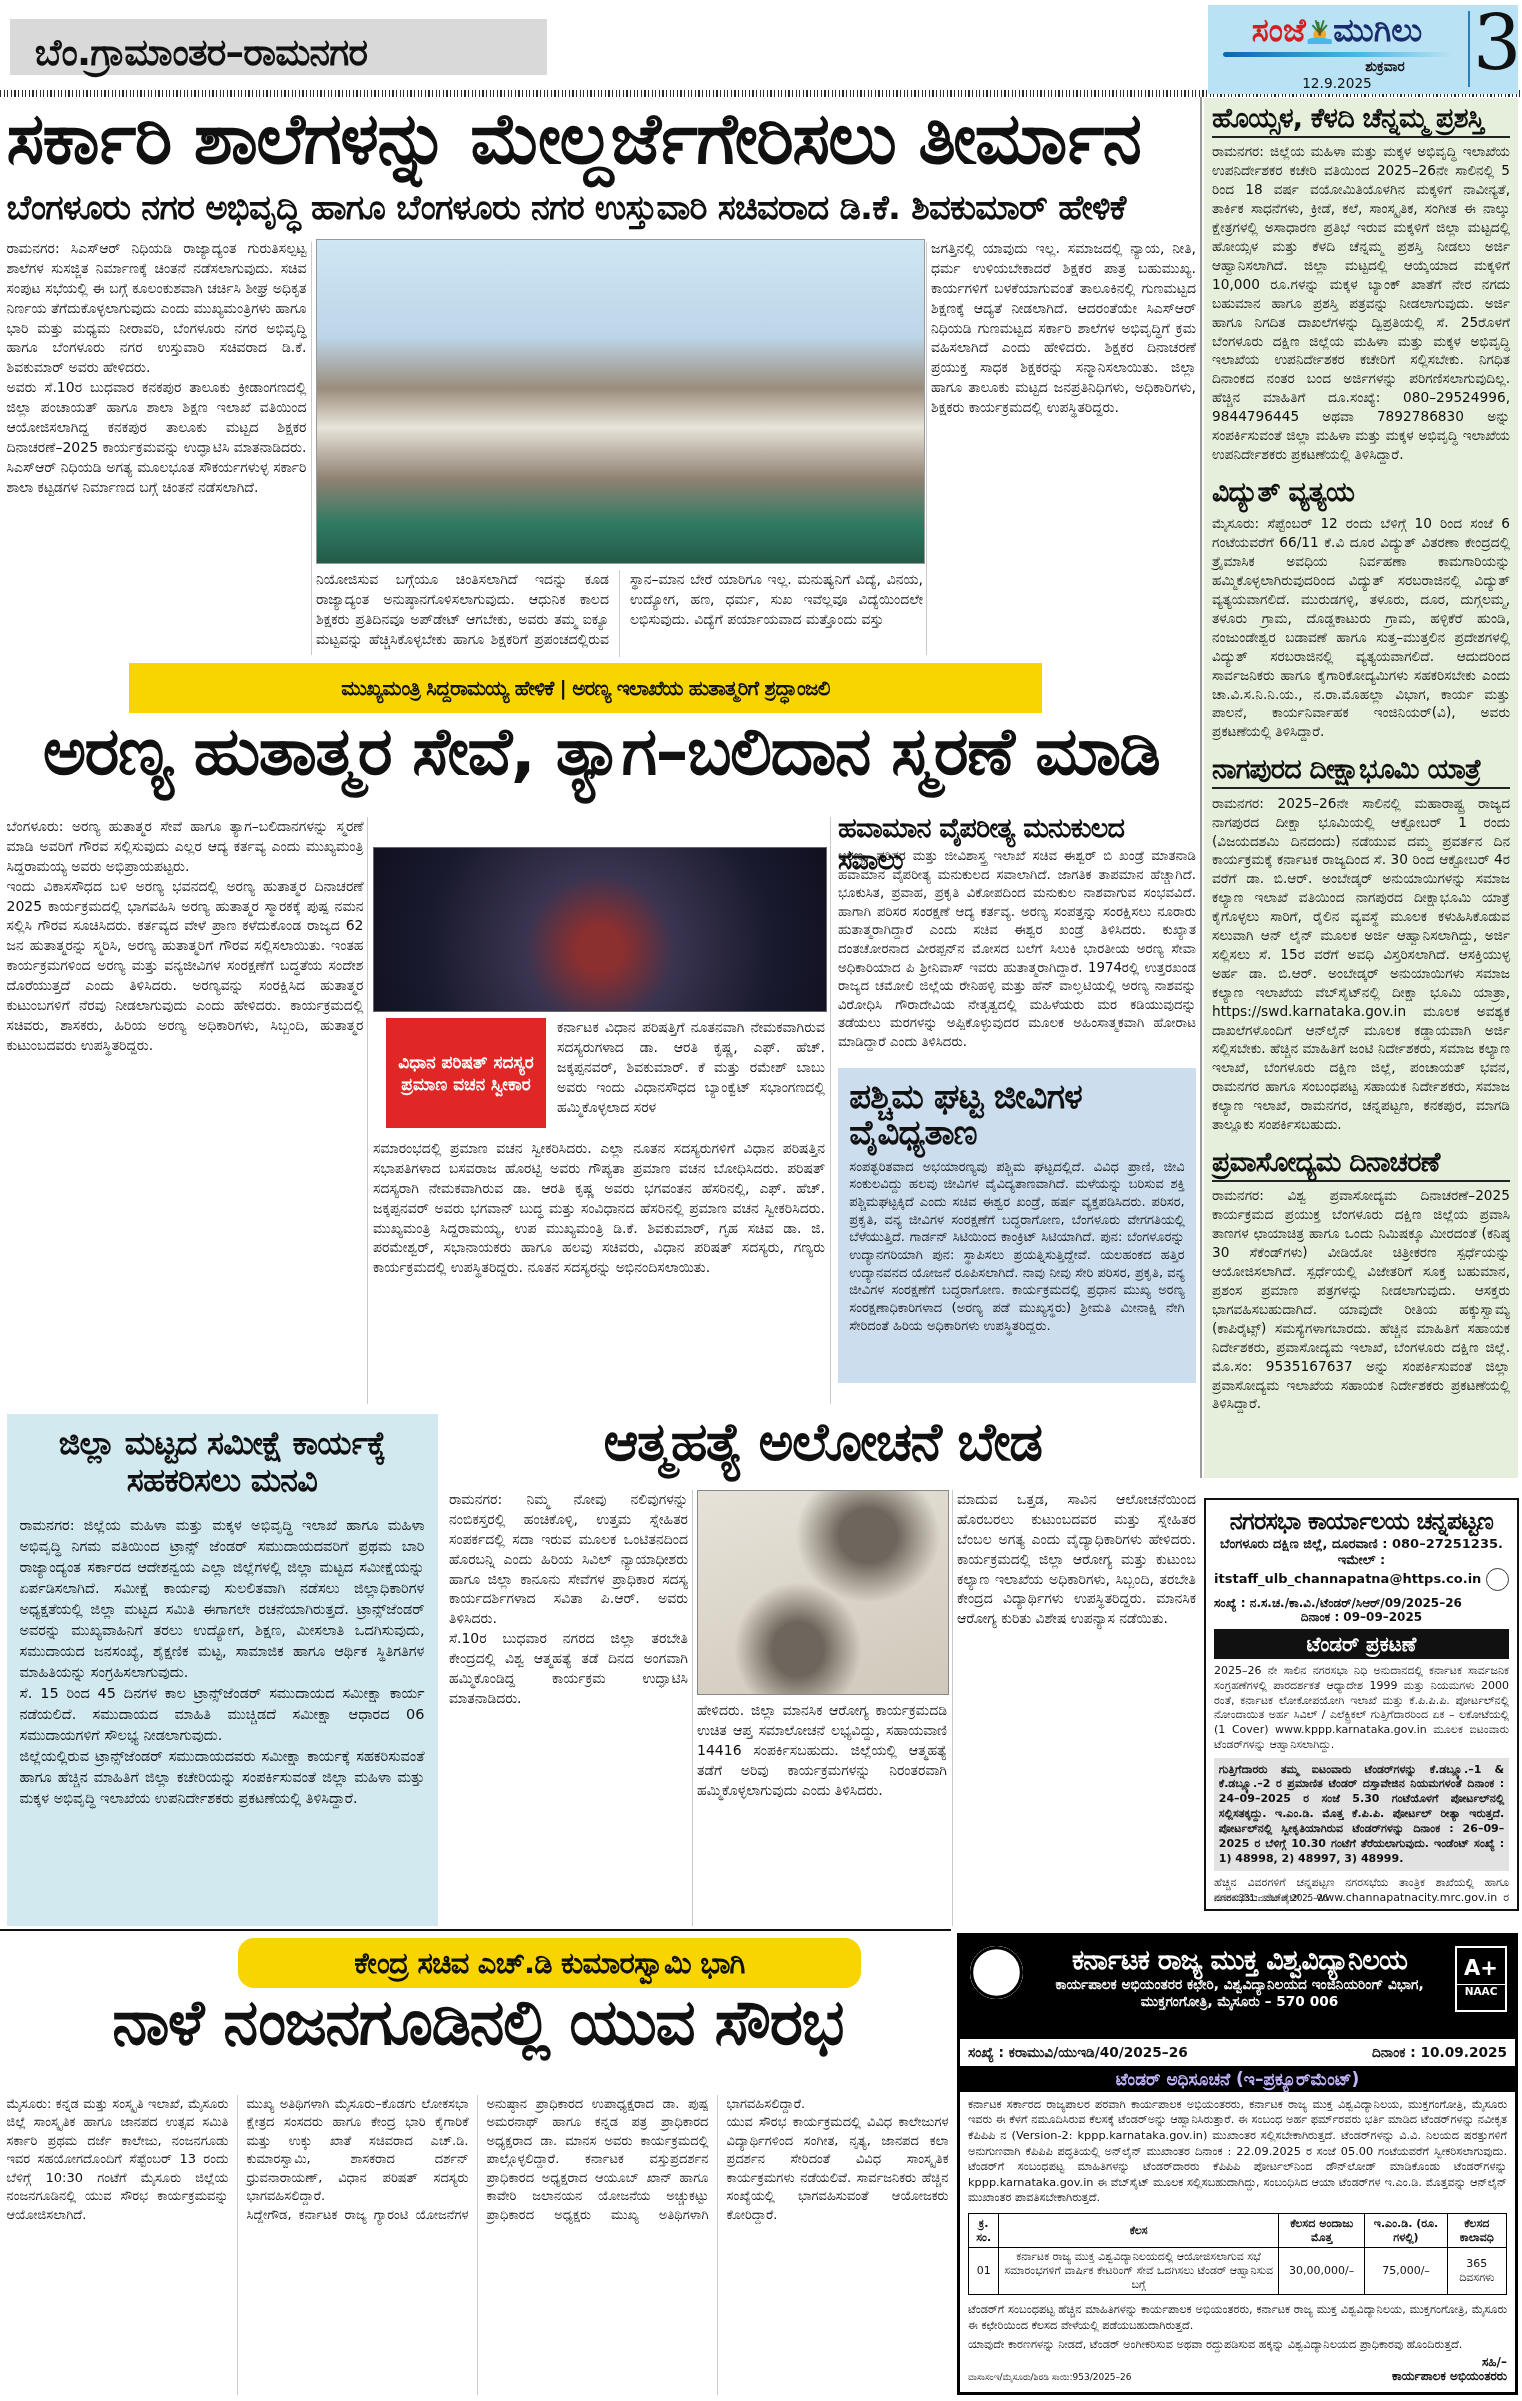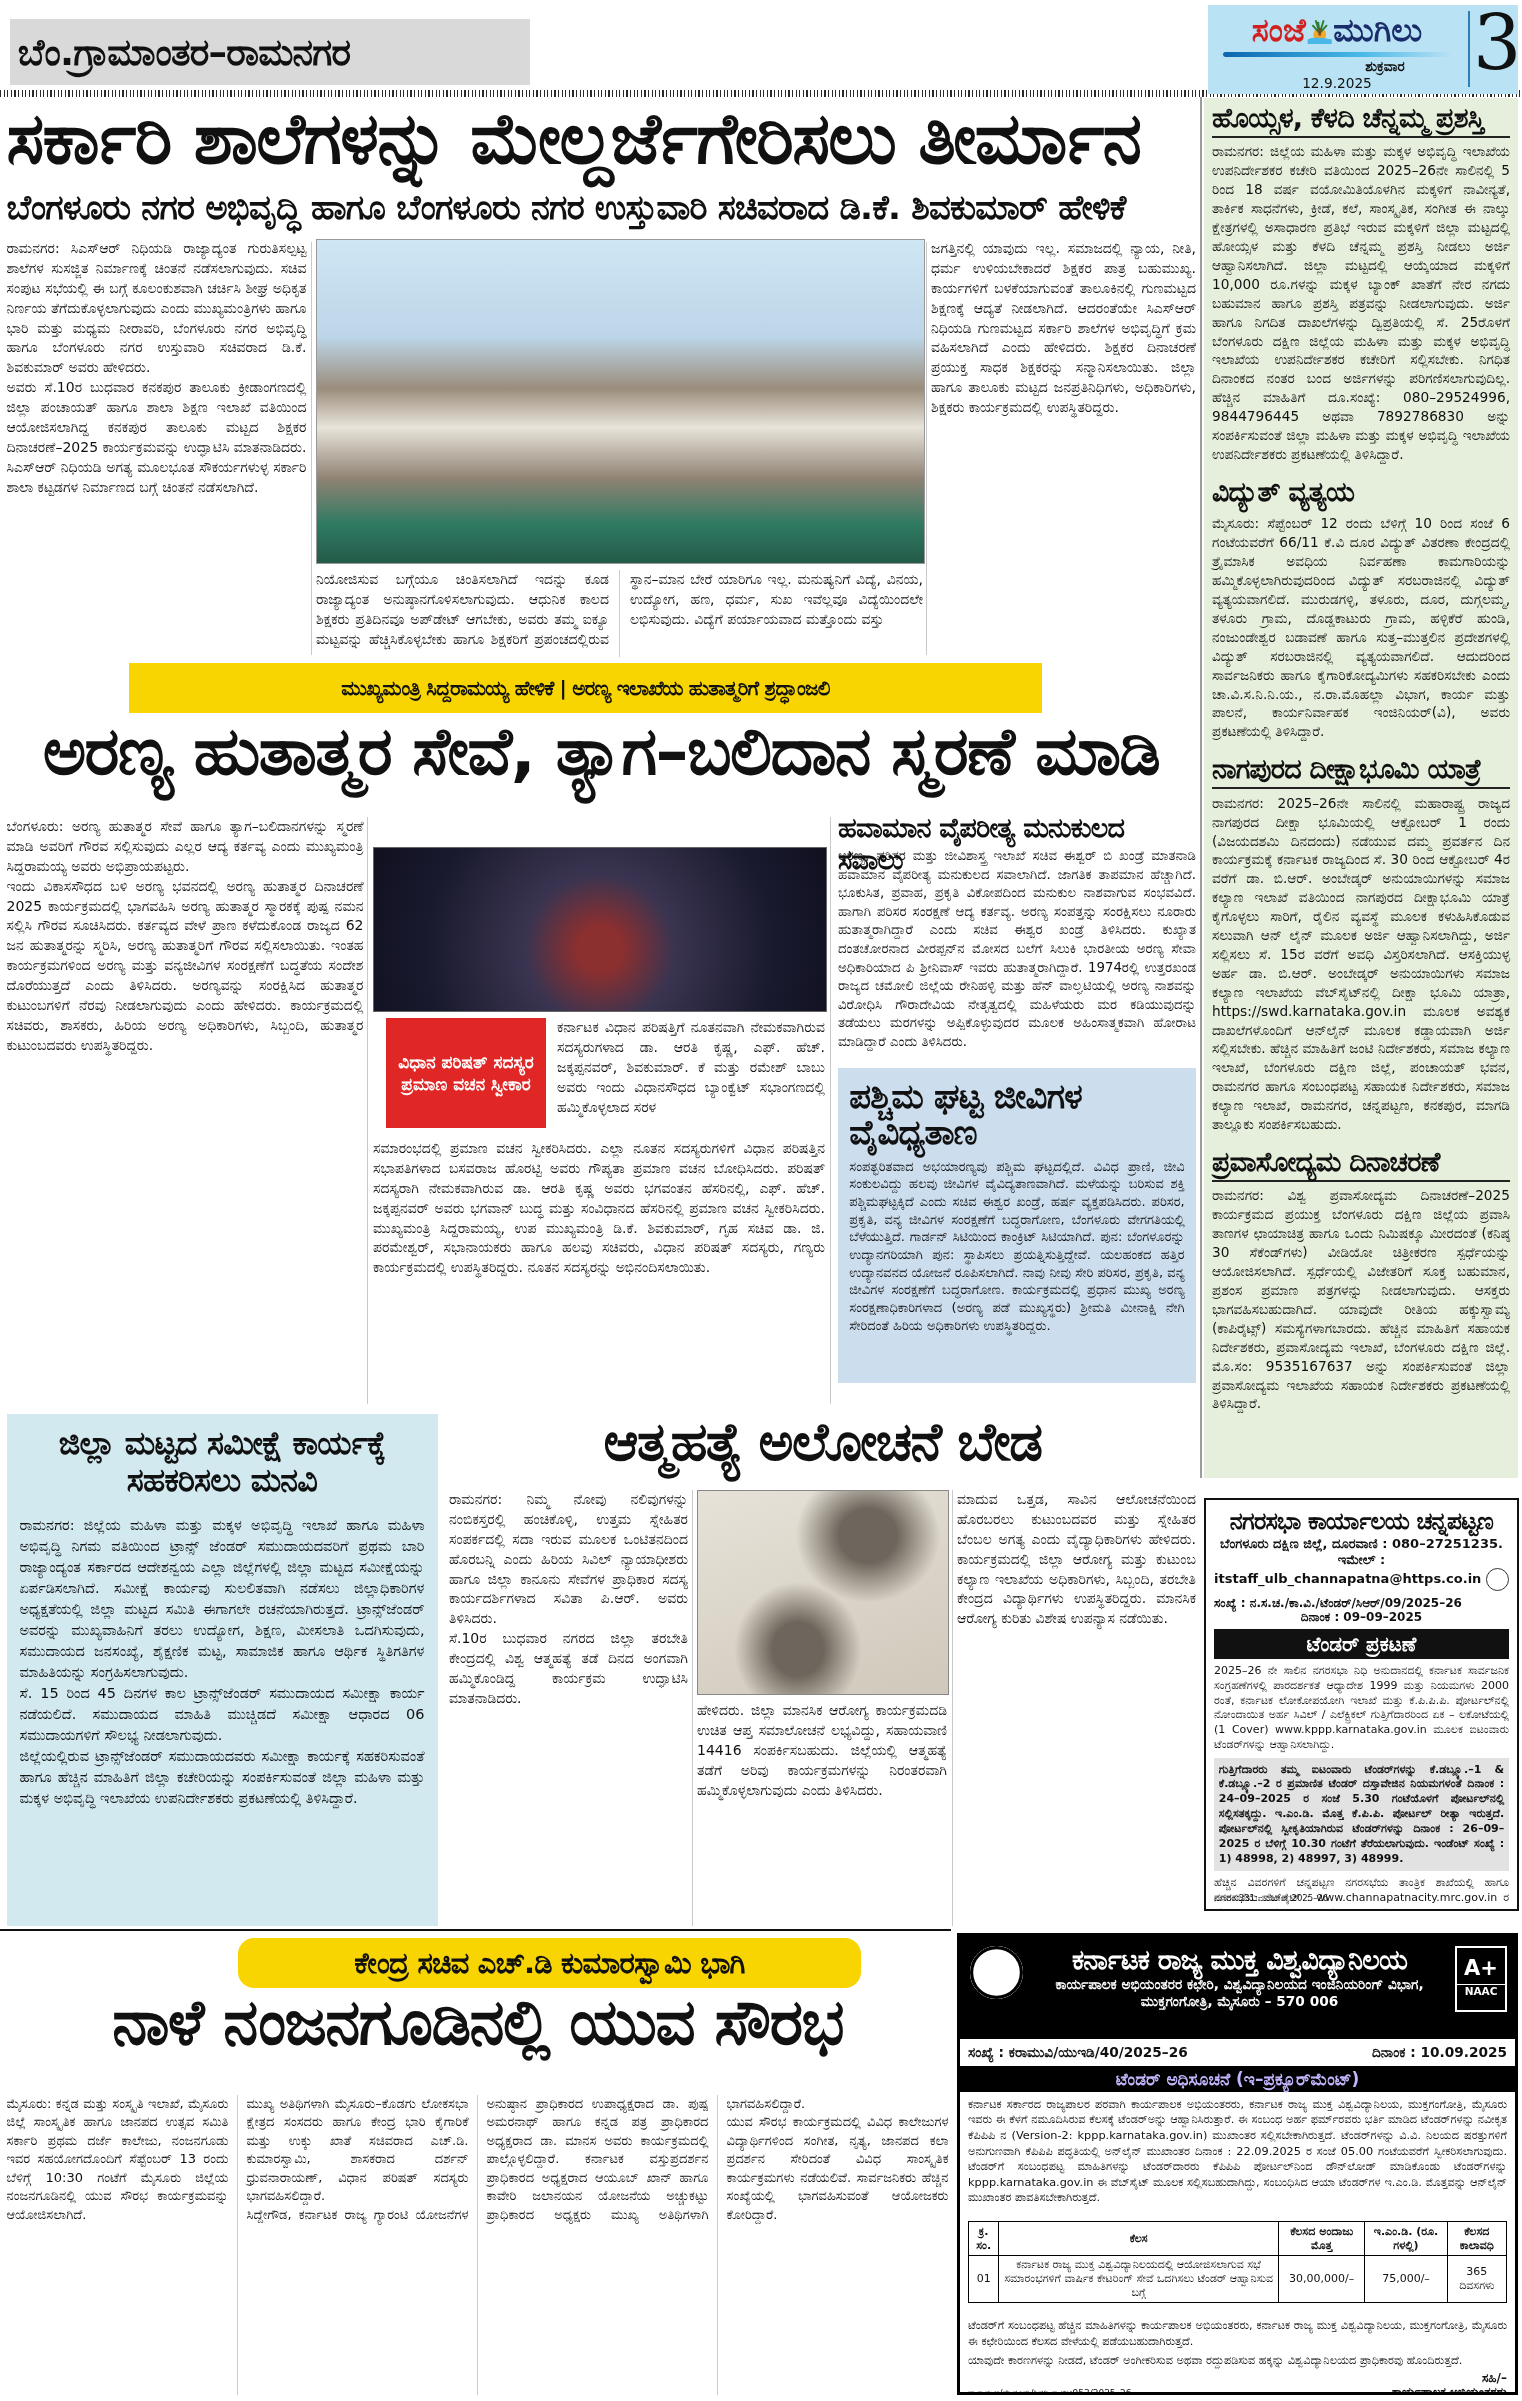--- a/index.html
+++ b/index.html
@@ -4,22 +4,22 @@
 <style>
   html,body{margin:0;padding:0;background:#ffffff;}
   body{width:1523px;font-family:"DejaVu Sans","Liberation Sans",sans-serif;color:#111;}
   #page{position:relative;width:1523px;height:2401px;background:#fff;overflow:hidden;}
   .abs{position:absolute;}
   .just{text-align:justify;text-justify:inter-word;}
   .pre{white-space:pre-line;}
   .clip{overflow:hidden;}
 
   
-  #section-label{left:9.7px;top:19.4px;width:512px;height:66px;background:#d9d9d9;
-    font-size:37px;font-weight:700;line-height:68px;padding-left:8px;letter-spacing:-0.8px;}
+  #section-label{left:9.7px;top:19.4px;width:512px;height:56px;background:#d9d9d9;
+    font-size:37px;font-weight:700;line-height:68px;padding-left:25px;letter-spacing:-0.8px;}
   #rule-top{left:0;top:90px;width:1523px;height:7.3px;
     background:repeating-linear-gradient(90deg,#2a2a2a 0 1.2px,transparent 1.2px 3.6px);}
   #masthead{left:1208px;top:4.8px;width:310px;height:89px;background:#b9e2f4;}
   #brand-row{position:absolute;left:0;top:6.5px;width:258px;text-align:center;}
   .brand1{color:#d21f1f;font-size:32px;font-weight:800;vertical-align:middle;}
   .brand2{color:#1b2c6b;font-size:32px;font-weight:800;vertical-align:middle;}
   #brand-underline{position:absolute;left:14.5px;top:47px;width:229px;height:4.8px;border-radius:2.4px;
     background:linear-gradient(90deg,#0a66b0,#49b8e8 60%,#b9e2f4);}
   #mast-day{position:absolute;left:0;top:53px;width:258px;text-align:center;font-size:13.7px;font-weight:700;padding-left:48px;}
   #mast-date{position:absolute;left:0;top:70px;width:258px;text-align:center;font-size:13.7px;}
@@ -107,21 +107,21 @@
     box-shadow:inset 0 0 0 3.2px #000, inset 0 0 0 6.5px #fff;}
   #naac{position:absolute;right:8px;top:9.7px;width:52px;height:66px;background:#000;border:2.4px solid #fff;
     color:#fff;text-align:center;box-sizing:border-box;}
   #naac .aplus{font-size:21px;font-weight:800;margin-top:8px;}
   #naac .naac{font-size:10.5px;font-weight:700;border-top:0.8px solid #fff;margin-top:4.8px;}
   #ksou-title{font-size:27px;font-weight:800;text-align:center;letter-spacing:-0.8px;}
   #ksou-addr1,#ksou-addr2{font-size:13.7px;font-weight:700;text-align:center;}
   #ksou-noline{display:flex;justify-content:space-between;font-size:13.7px;font-weight:700;padding:4.8px 8px;}
   #ksou-band{background:#000;color:#c4b5fd;font-size:17px;font-weight:800;text-align:center;padding:3.2px 0;}
   #ksou-body1{font-size:11.3px;line-height:1.38;padding:4.8px 8px 1.6px 8px;}
-  #ksou-table{border-collapse:collapse;margin:14px 8px;width:calc(100% - 16px);}
+  #ksou-table{border-collapse:collapse;margin:6px 8px;width:calc(100% - 16px);}
   #ksou-table th,#ksou-table td{border:1.6px solid #000;font-size:11px;padding:2.4px 3.2px;text-align:center;line-height:1.25;}
   #ksou-table th{font-weight:800;}
   #ksou-foot{font-size:11.3px;line-height:1.38;padding:1.6px 8px;}
   #ksou-signrow{display:flex;justify-content:space-between;align-items:flex-end;padding:1.6px 8px 4.8px 8px;}
   #ksou-ref{font-size:9px;}
   #ksou-sign{font-size:12px;font-weight:800;text-align:right;}
 </style>
 </head>
 <body>
 

